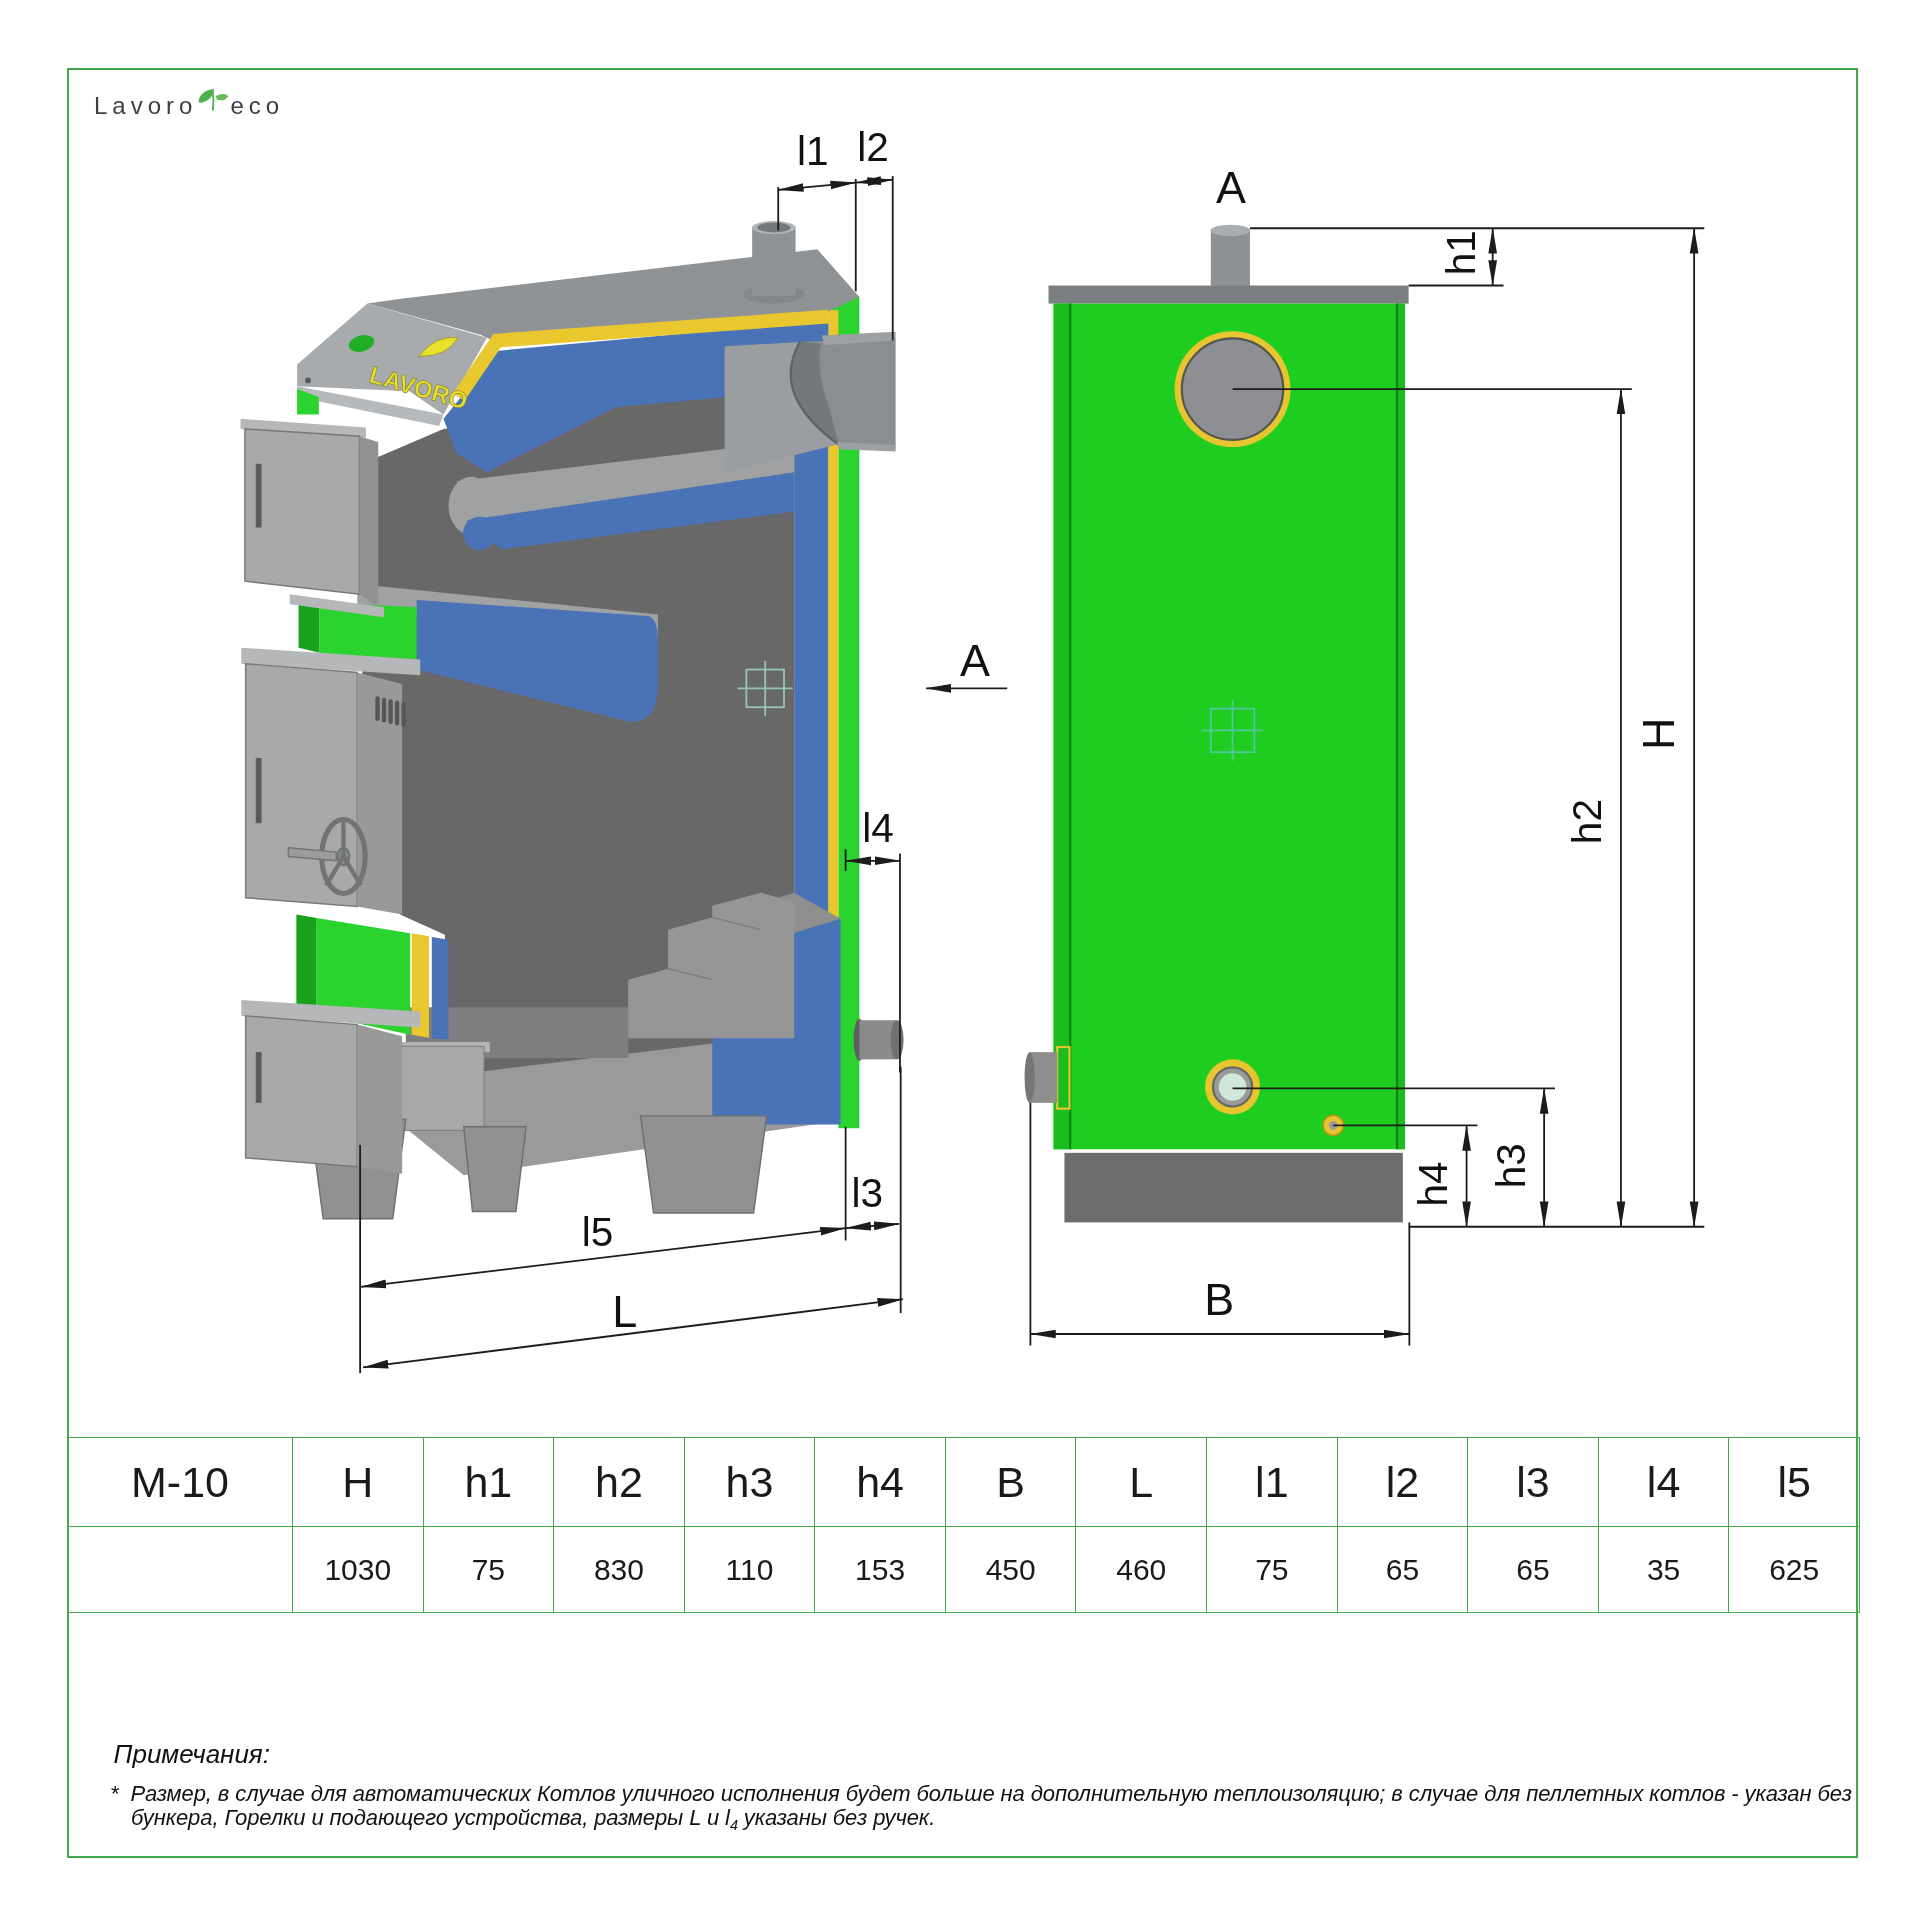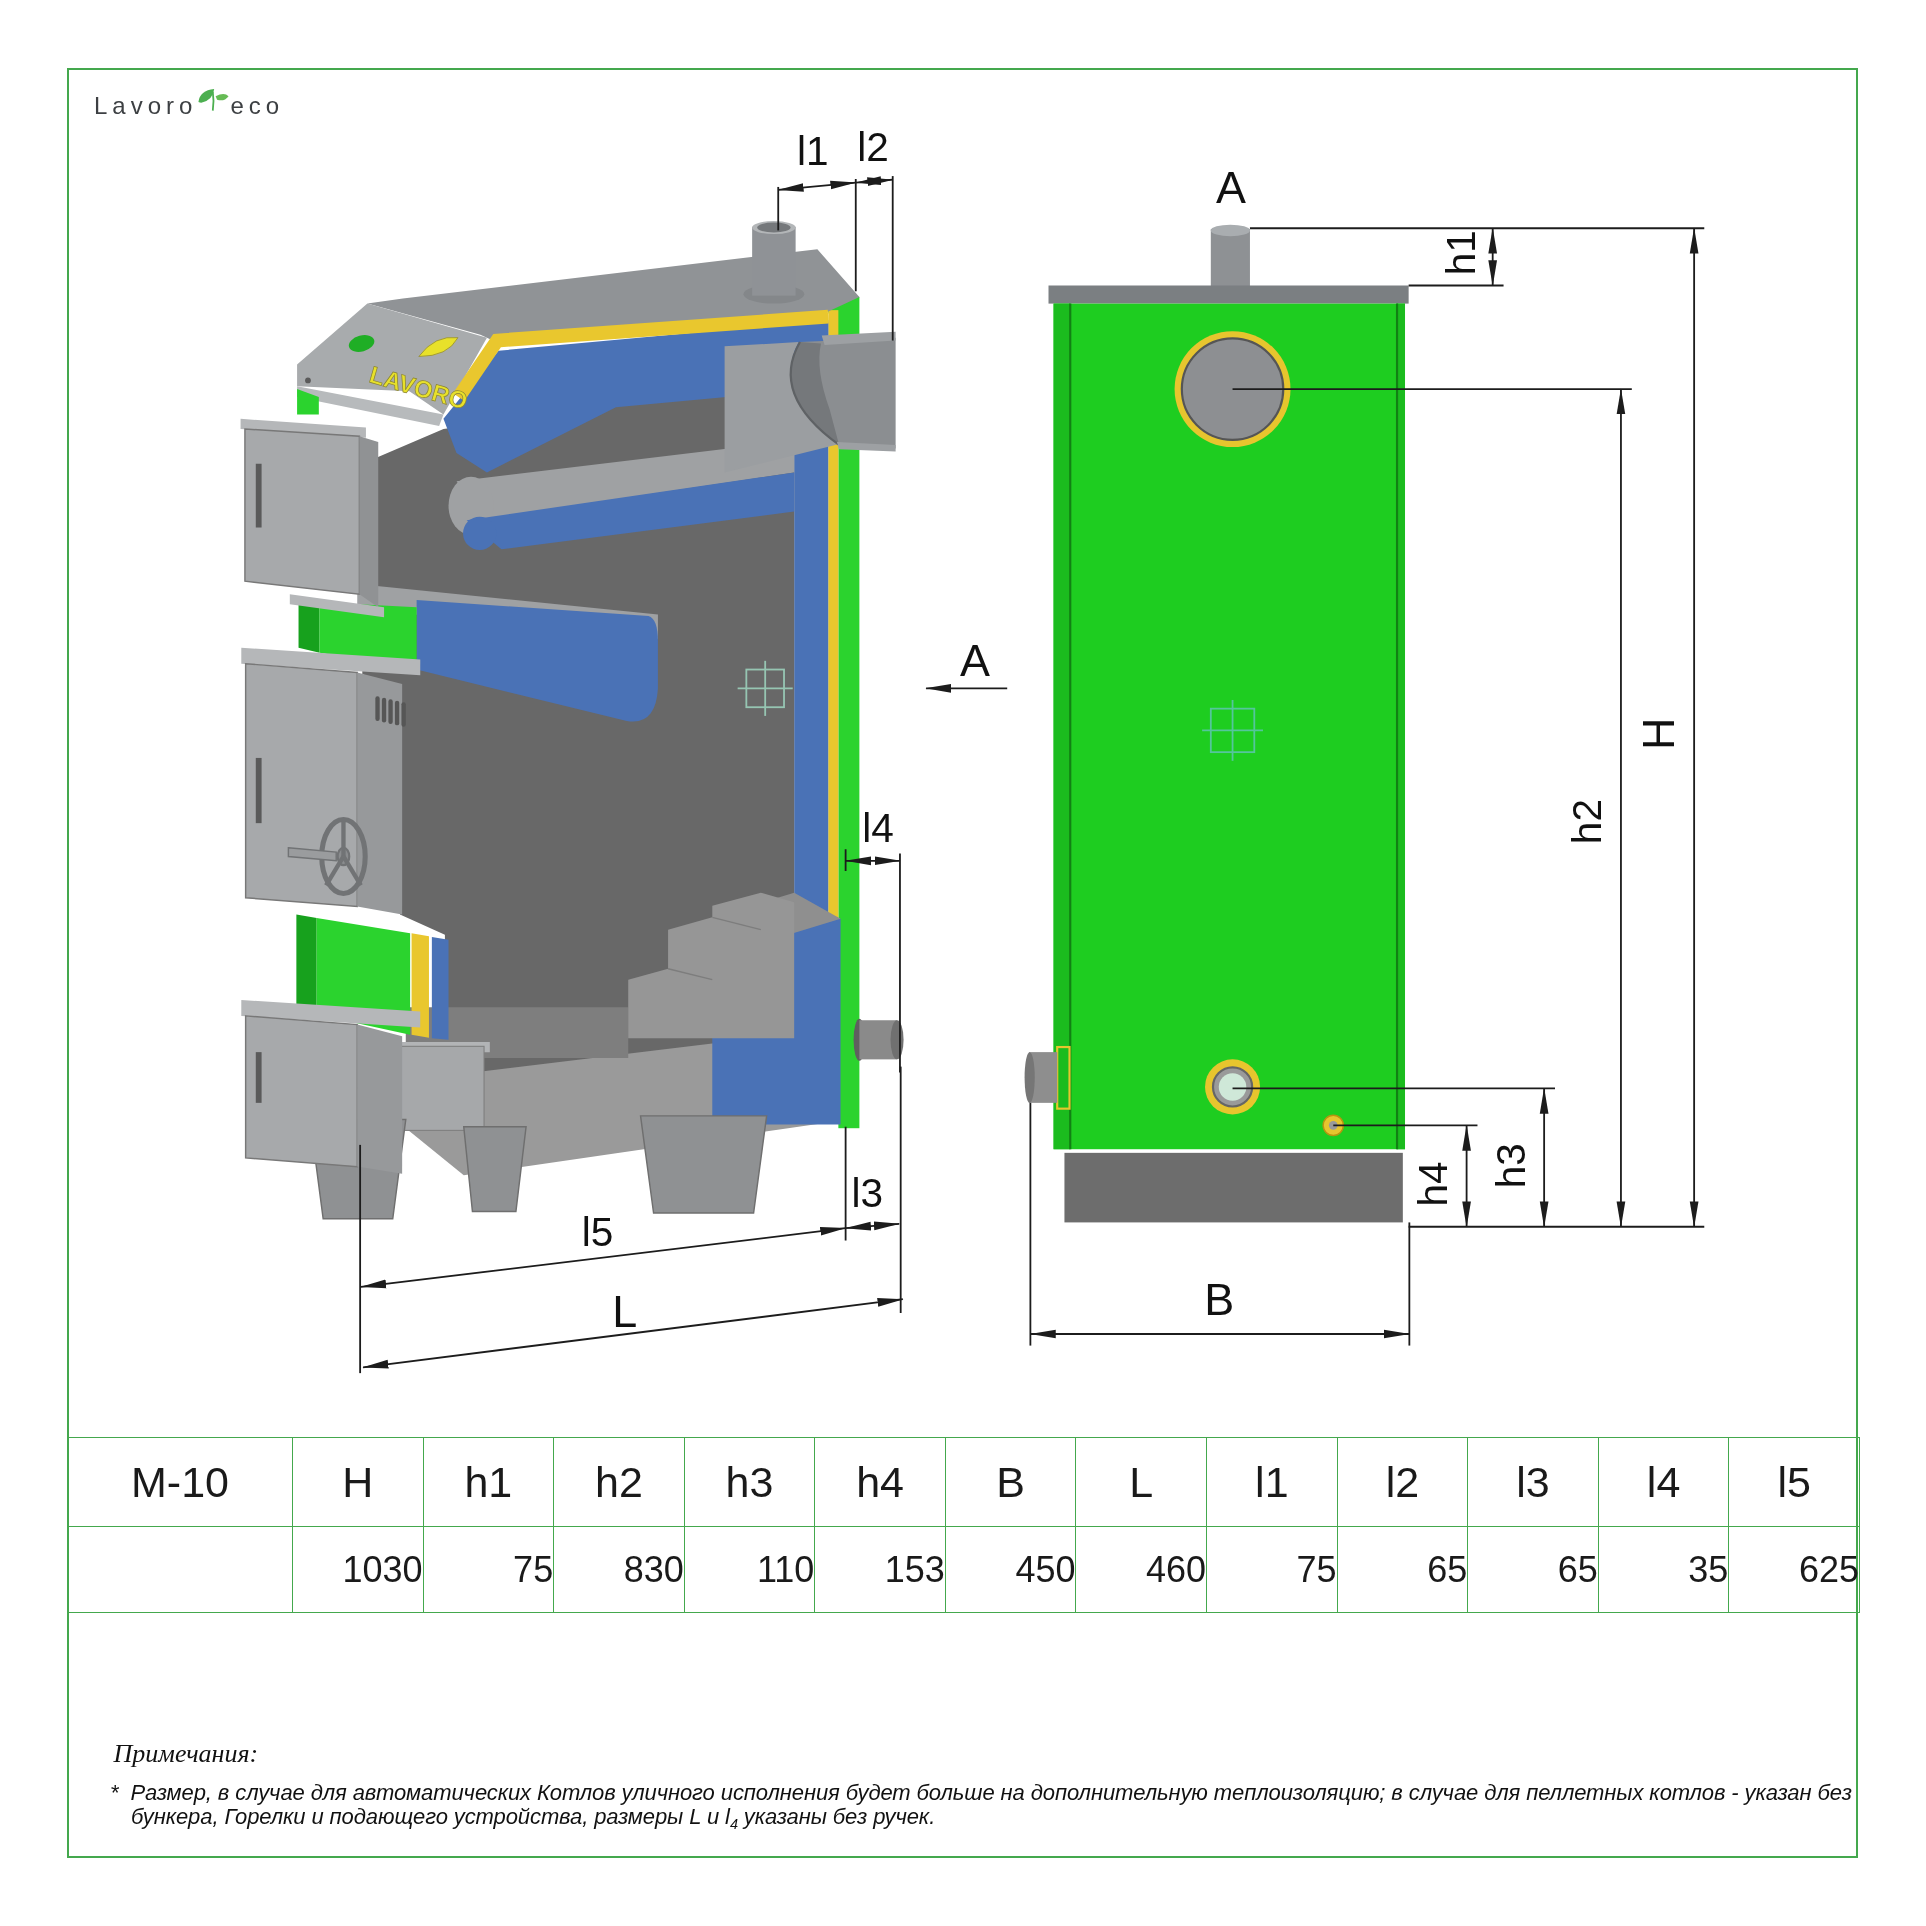--- a/index.html
+++ b/index.html
@@ -4,23 +4,23 @@
 <style>
 html,body{margin:0;padding:0;background:#ffffff;}
 body{width:1926px;height:1926px;position:relative;font-family:"Liberation Sans",sans-serif;}
 #frame{position:absolute;left:67px;top:68px;width:1791px;height:1790px;border:2.2px solid #44a84d;box-sizing:border-box;}
 #logo{position:absolute;left:94px;top:86px;font-size:24px;letter-spacing:5px;color:#3d4043;font-weight:400;white-space:nowrap;}
 #logo svg{position:relative;display:inline-block;left:0;top:0;}
 #tablewrap{position:absolute;left:67px;top:1437px;width:1793px;}
 table{border-collapse:collapse;table-layout:fixed;width:1793px;}
 td{border:1.4px solid #44a84d;text-align:center;vertical-align:middle;padding:0;color:#1a1a1a;}
 tr.hdr td{height:88px;font-size:43px;}
-tr.val td{height:85px;font-size:36px;text-align:right;}
+tr.val td{height:85px;font-size:30px;}
 #notes{position:absolute;left:110px;top:1739px;color:#111;font-style:italic;white-space:nowrap;}
-#notes .t1{font-size:26px;margin-bottom:11.6px;margin-left:3.6px;font-family:Liberation Serif, serif;}
+#notes .t1{font-size:26px;margin-bottom:11.6px;margin-left:3.6px;}
 #notes .t2{font-size:22px;line-height:24px;letter-spacing:-0.1px;}
 sub{font-size:14.5px;}
 svg{position:absolute;left:0;top:0;}
 .dim{stroke:#1c1c1c;stroke-width:2.5;fill:none;}
 .lbl{font-family:"Liberation Sans",sans-serif;font-size:56px;fill:#111;}
 .big{font-size:62px;}
 </style>
 </head>
 <body>
 <div id="frame"></div>

